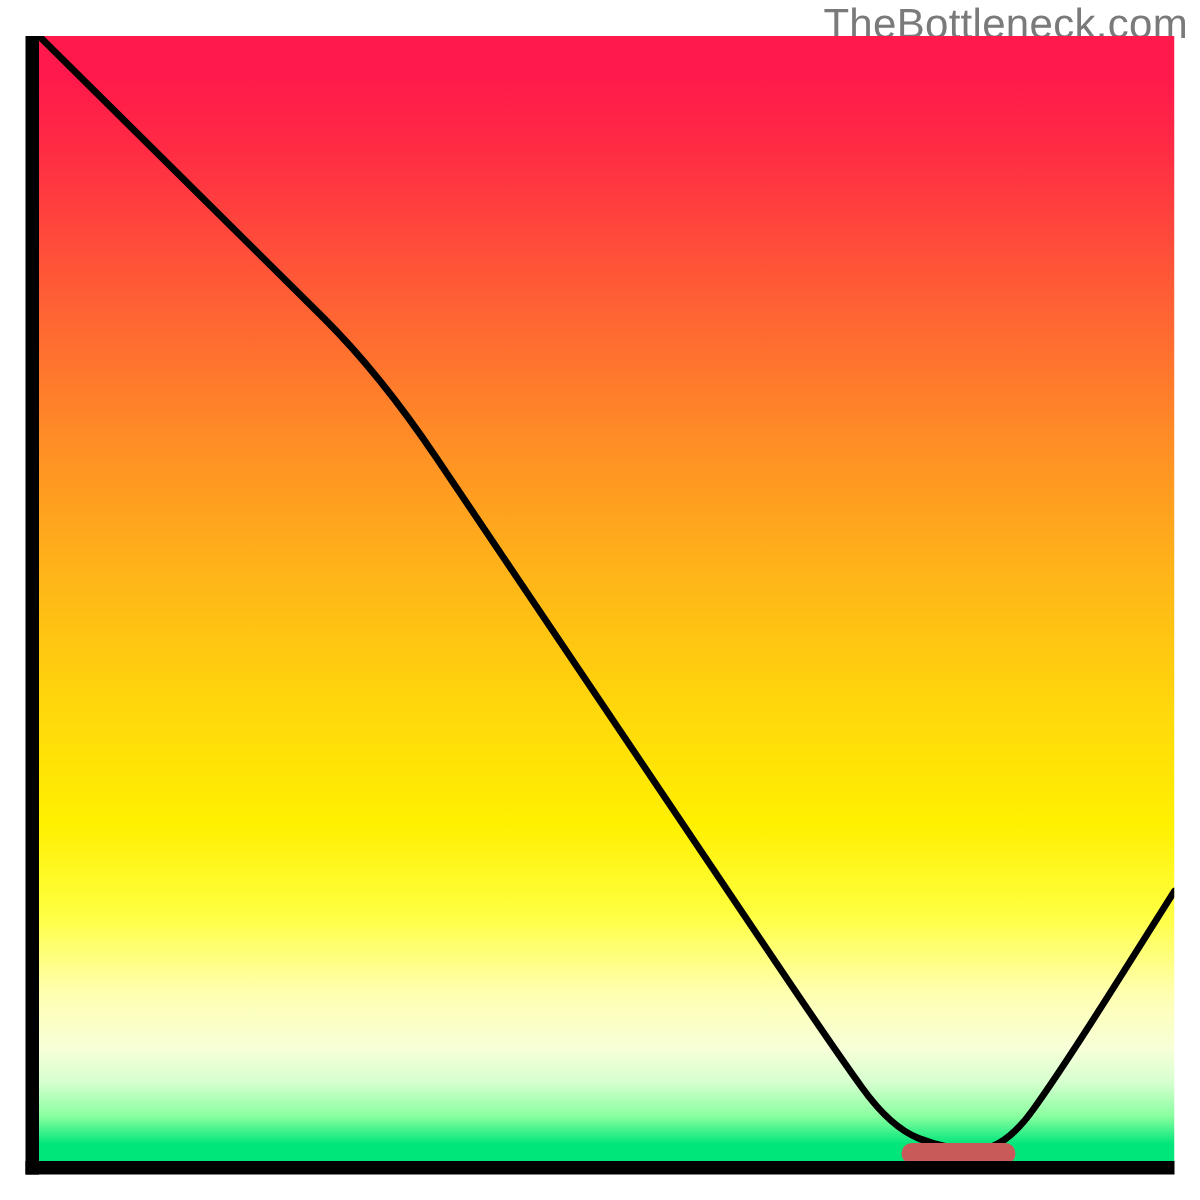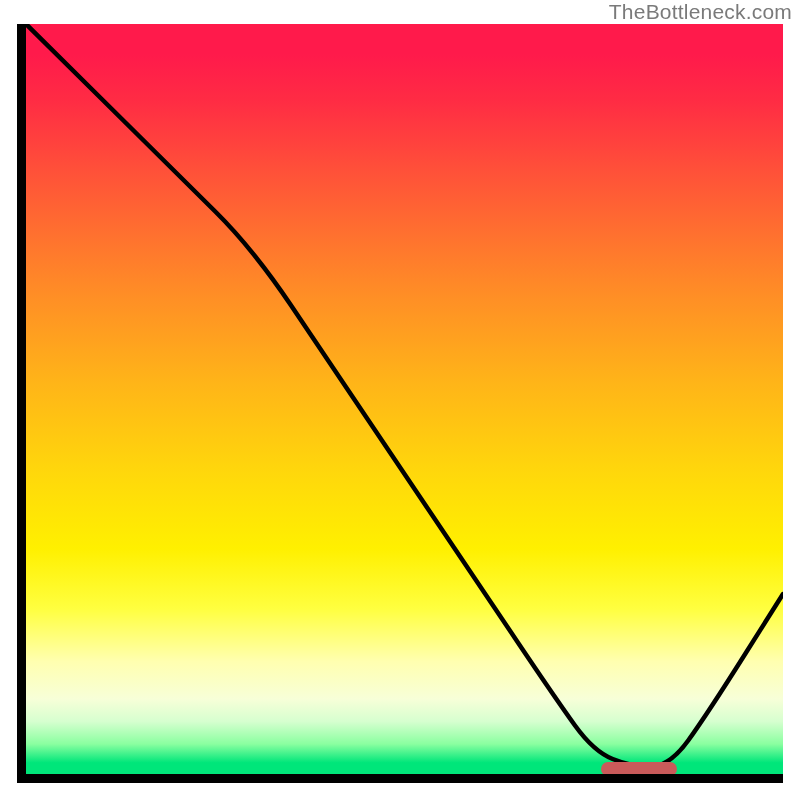--- a/index.html
+++ b/index.html
@@ -12,21 +12,21 @@
   }
   .container {
     position: relative;
     width: 800px;
     height: 800px;
   }
   .watermark {
     position: absolute;
     top: 0px;
     right: 8px;
-    font-size: 21px;
+    font-size: 28px;
     color: #7a7a7a;
     font-weight: 500;
     letter-spacing: 0.2px;
   }
   .plot-frame {
     position: absolute;
     left: 17px;
     top: 24px;
     width: 766px;
     height: 759px;

